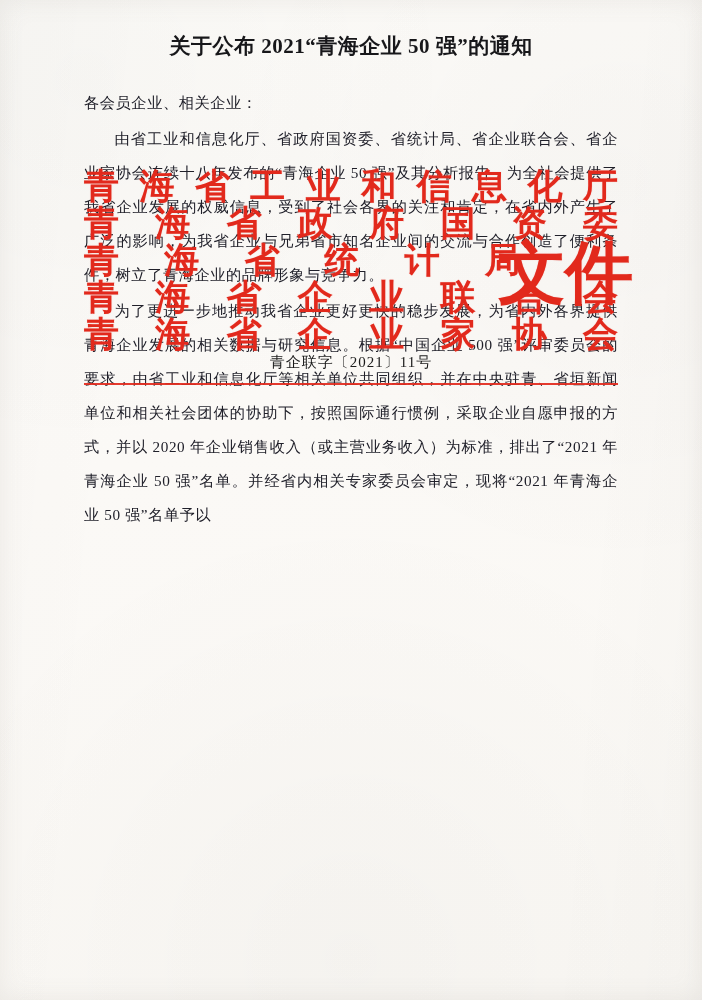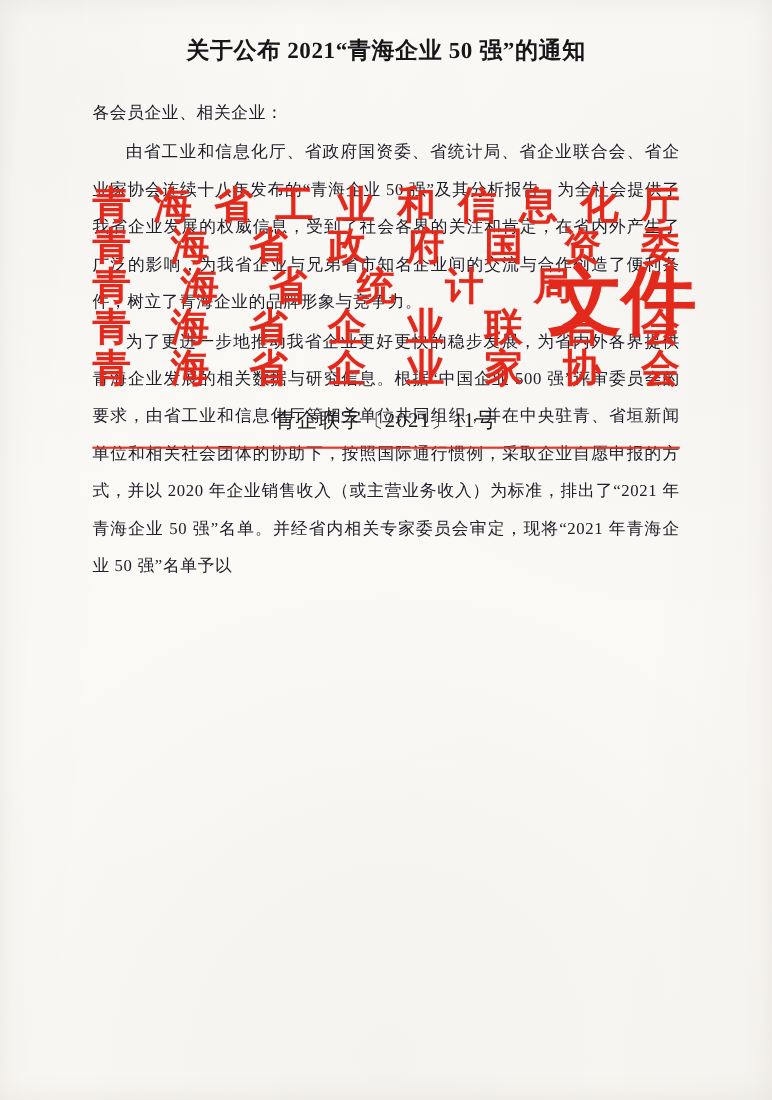--- a/index.html
+++ b/index.html
@@ -75,23 +75,22 @@
     top: 78px;
     color: #e2291c;
     font-family: "Liberation Serif", serif;
     font-weight: bold;
     font-size: 68px;
     line-height: 54px;
     letter-spacing: -1px;
     text-shadow: 0 0 1px rgba(226,41,28,0.35);
   }
   .doc-number {
-    margin-top: 16px;
     text-align: center;
-    font-size: 19px;
+    font-size: 15px;
     color: #1b1b1b;
     letter-spacing: 1px;
     font-family: "Liberation Serif", serif;
   }
   .red-rule {
     margin: 11px 84px 0 84px;
     height: 2px;
     background: #e2291c;
     opacity: 0.92;
   }

